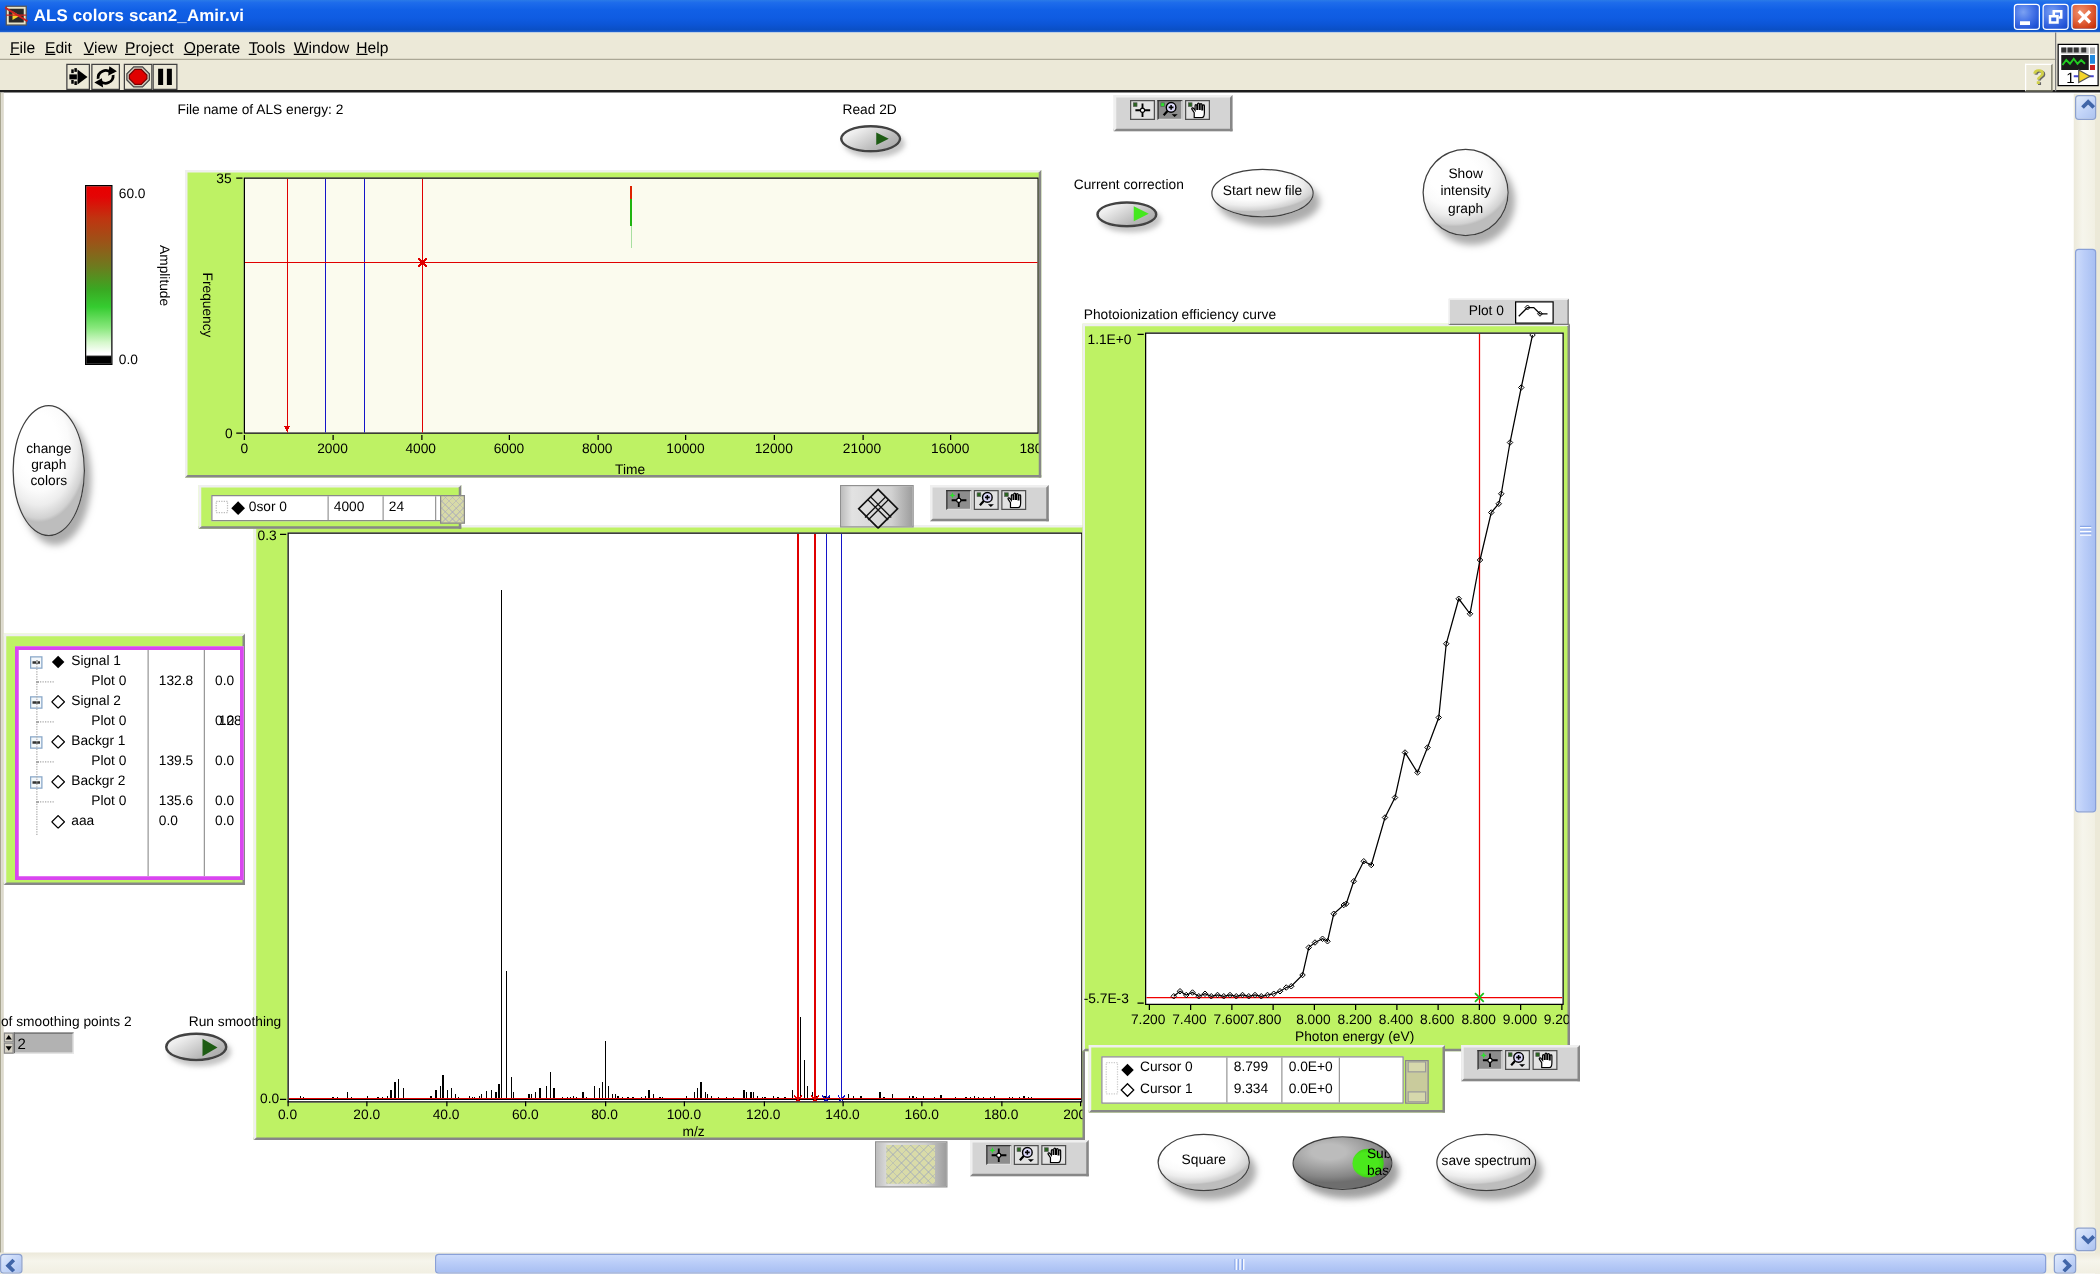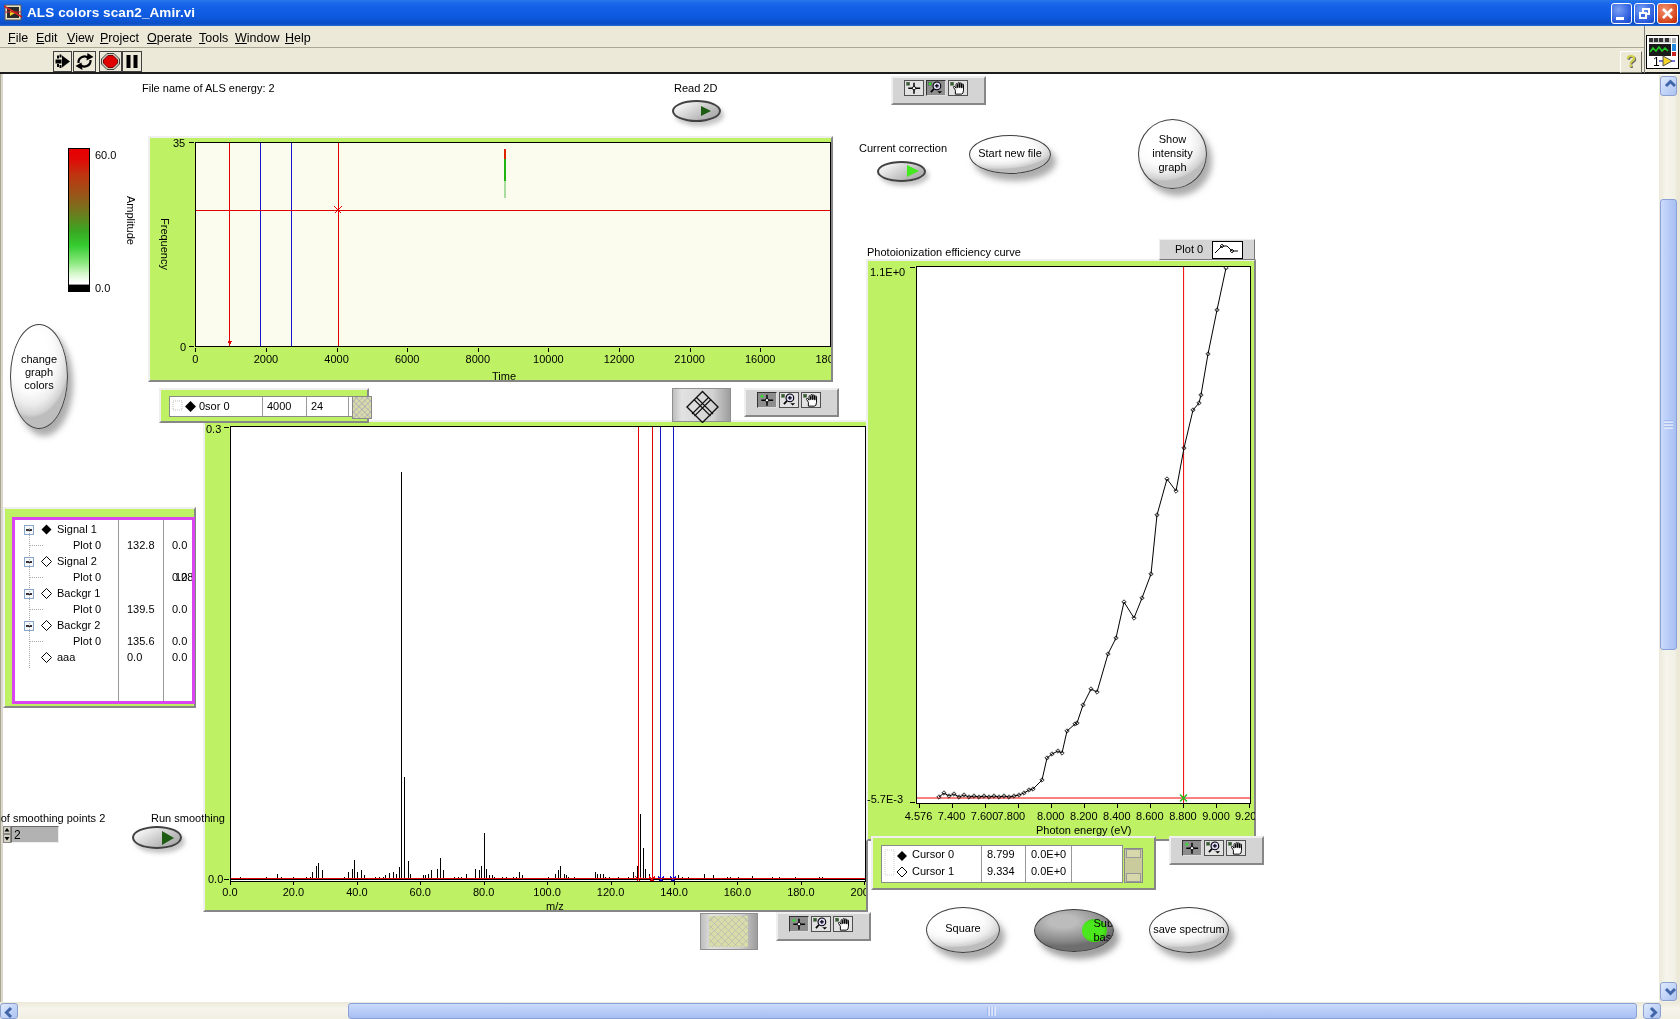--- a/index.html
+++ b/index.html
@@ -379,21 +379,21 @@
 <div class="ab" style="left:916px;top:266px;width:335px;height:538px;background:#fff;border:1px solid #000;box-sizing:border-box;">
 <svg width="333" height="536" style="position:absolute;left:0;top:0">
  <line x1="266.6" y1="0" x2="266.6" y2="536" stroke="#f00000"></line>
  <line x1="0" y1="531" x2="333" y2="531" stroke="#f00000"></line>
  <polyline points="22,530 27,526 32,529 37,527 42,530 47,528 52,530 57,529 62,530 67,529 72,530 77,529 82,530 87,529 92,530 97,529 102,528 107,526 112,523 116,522 125,513 130,491 135,487 141,484 145,486 150,464 158,457 160,456 166,438 174,422 180,425 191,387 199,371 207,335 217,351 225,331 234,307 240,248 250,212 259,224 267,181 276,143 282,136 284,128 291,87 300,43 309,1" fill="none" stroke="#000" stroke-width="1"></polyline>
  <path d="M22 527.8 L24.2 530 L22 532.2 L19.8 530 Z M27 523.8 L29.2 526 L27 528.2 L24.8 526 Z M32 526.8 L34.2 529 L32 531.2 L29.8 529 Z M37 524.8 L39.2 527 L37 529.2 L34.8 527 Z M42 527.8 L44.2 530 L42 532.2 L39.8 530 Z M47 525.8 L49.2 528 L47 530.2 L44.8 528 Z M52 527.8 L54.2 530 L52 532.2 L49.8 530 Z M57 526.8 L59.2 529 L57 531.2 L54.8 529 Z M62 527.8 L64.2 530 L62 532.2 L59.8 530 Z M67 526.8 L69.2 529 L67 531.2 L64.8 529 Z M72 527.8 L74.2 530 L72 532.2 L69.8 530 Z M77 526.8 L79.2 529 L77 531.2 L74.8 529 Z M82 527.8 L84.2 530 L82 532.2 L79.8 530 Z M87 526.8 L89.2 529 L87 531.2 L84.8 529 Z M92 527.8 L94.2 530 L92 532.2 L89.8 530 Z M97 526.8 L99.2 529 L97 531.2 L94.8 529 Z M102 525.8 L104.2 528 L102 530.2 L99.8 528 Z M107 523.8 L109.2 526 L107 528.2 L104.8 526 Z M112 520.8 L114.2 523 L112 525.2 L109.8 523 Z M116 519.8 L118.2 522 L116 524.2 L113.8 522 Z M125 510.8 L127.2 513 L125 515.2 L122.8 513 Z M130 488.8 L132.2 491 L130 493.2 L127.8 491 Z M135 484.8 L137.2 487 L135 489.2 L132.8 487 Z M141 481.8 L143.2 484 L141 486.2 L138.8 484 Z M145 483.8 L147.2 486 L145 488.2 L142.8 486 Z M150 461.8 L152.2 464 L150 466.2 L147.8 464 Z M158 454.8 L160.2 457 L158 459.2 L155.8 457 Z M160 453.8 L162.2 456 L160 458.2 L157.8 456 Z M166 435.8 L168.2 438 L166 440.2 L163.8 438 Z M174 419.8 L176.2 422 L174 424.2 L171.8 422 Z M180 422.8 L182.2 425 L180 427.2 L177.8 425 Z M191 384.8 L193.2 387 L191 389.2 L188.8 387 Z M199 368.8 L201.2 371 L199 373.2 L196.8 371 Z M207 332.8 L209.2 335 L207 337.2 L204.8 335 Z M217 348.8 L219.2 351 L217 353.2 L214.8 351 Z M225 328.8 L227.2 331 L225 333.2 L222.8 331 Z M234 304.8 L236.2 307 L234 309.2 L231.8 307 Z M240 245.8 L242.2 248 L240 250.2 L237.8 248 Z M250 209.8 L252.2 212 L250 214.2 L247.8 212 Z M259 221.8 L261.2 224 L259 226.2 L256.8 224 Z M267 178.8 L269.2 181 L267 183.2 L264.8 181 Z M276 140.8 L278.2 143 L276 145.2 L273.8 143 Z M282 133.8 L284.2 136 L282 138.2 L279.8 136 Z M284 125.8 L286.2 128 L284 130.2 L281.8 128 Z M291 84.8 L293.2 87 L291 89.2 L288.8 87 Z M300 40.8 L302.2 43 L300 45.2 L297.8 43 Z M309 -1.2000000000000002 L311.2 1 L309 3.2 L306.8 1 Z" fill="none" stroke="#000" stroke-width="0.8"></path>
  <path d="M263 527.5 L270 534.5 M270 527.5 L263 534.5" stroke="#18c018" stroke-width="1.4"></path>
 </svg>
     </div>
 <div class="ab" style="left:918.5px;top:804px;width:1px;height:4px;background:#000;"></div>
-<div class="ab t11" style="left:898.5px;top:810px;width:40px;text-align:center;">4.576</div>
+<div class="ab t11" style="left:898.5px;top:810px;width:40px;text-align:center;">7.200</div>
 <div class="ab" style="left:951.5px;top:804px;width:1px;height:4px;background:#000;"></div>
 <div class="ab t11" style="left:931.5px;top:810px;width:40px;text-align:center;">7.400</div>
 <div class="ab" style="left:984.6px;top:804px;width:1px;height:4px;background:#000;"></div>
 <div class="ab t11" style="left:964.6px;top:810px;width:40px;text-align:center;">7.600</div>
 <div class="ab" style="left:1017.6px;top:804px;width:1px;height:4px;background:#000;"></div>
 <div class="ab t11" style="left:997.6px;top:810px;width:40px;">7.800</div>
 <div class="ab" style="left:1050.7px;top:804px;width:1px;height:4px;background:#000;"></div>
 <div class="ab t11" style="left:1030.7px;top:810px;width:40px;text-align:center;">8.000</div>
 <div class="ab" style="left:1083.8px;top:804px;width:1px;height:4px;background:#000;"></div>
 <div class="ab t11" style="left:1063.8px;top:810px;width:40px;text-align:center;">8.200</div>

